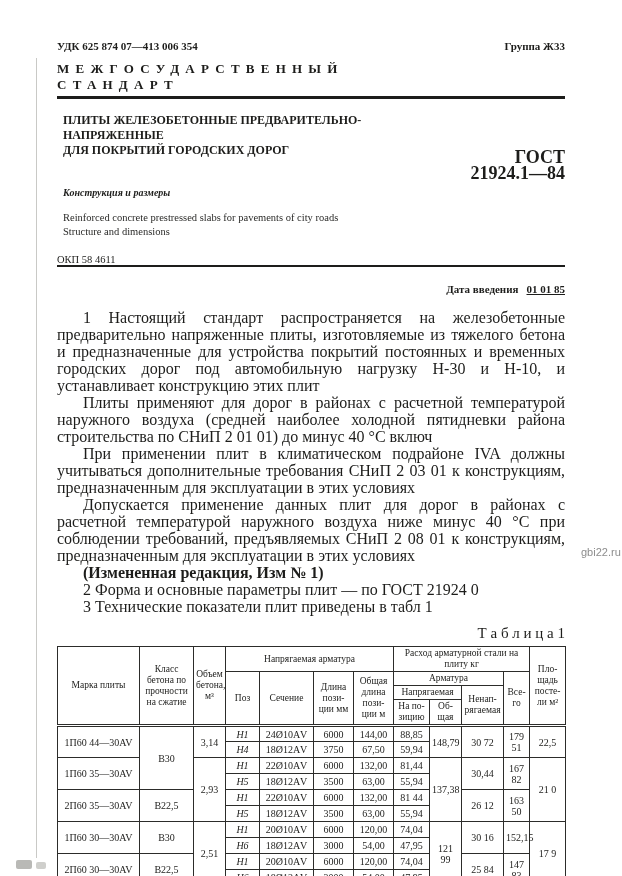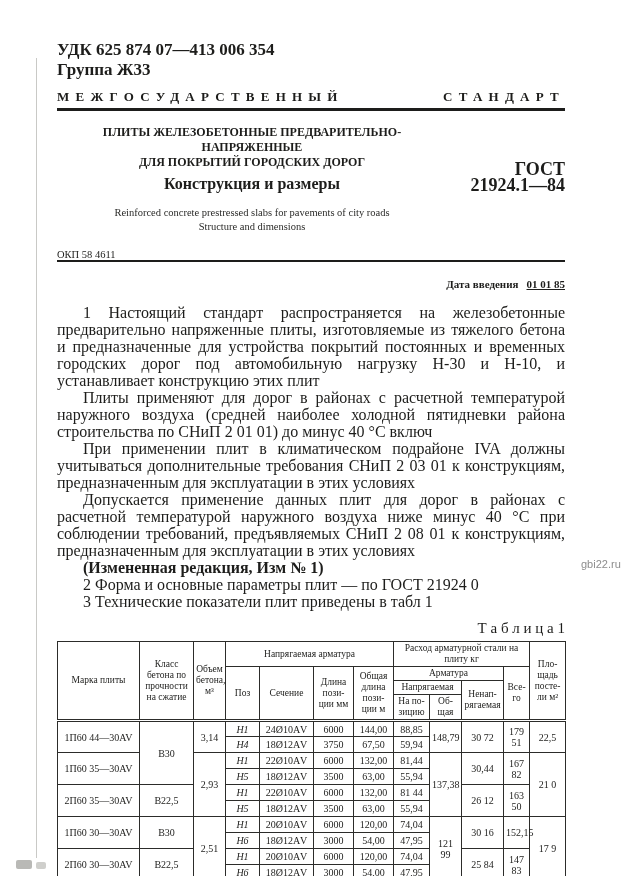--- a/index.html
+++ b/index.html
@@ -3,30 +3,30 @@
 <meta charset="utf-8">
 <style>
   * { margin:0; padding:0; box-sizing:border-box; }
   html,body { background:#ffffff; }
   .page {
     position:relative; width:622px; height:876px; background:#fff;
     font-family:"Liberation Serif", serif; color:#1d1d1b; overflow:hidden;
   }
   .content { position:absolute; left:57px; top:40px; width:508px; }
 
-  .udk-row { display:flex; justify-content:space-between; font-size:17px; font-weight:bold;flex-direction:column; }
-  .banner { display:flex; justify-content:space-between; margin-top:9px; font-size:13px; font-weight:bold; }
+  .udk-row { display:flex; justify-content:space-between; font-size:11px; font-weight:bold; }
+  .banner { display:flex; justify-content:space-between; margin-top:9px; font-size:13px; font-weight:bold;flex-direction:column; }
   .banner span { letter-spacing:0.48em; white-space:nowrap; }
   .rule-thick { border-top:3px solid #1d1d1b; margin-top:3px; }
   .rule-med { border-top:2.5px solid #1d1d1b; }
 
   .title-block { display:flex; margin-top:14px; }
-  .title-left { flex:1; text-align:center; padding:0 6px; }
+  .title-left { flex:1; text-align:left; padding:0 6px; }
   .doc-title { font-size:12px; font-weight:bold; line-height:15px; }
-  .doc-subtitle { font-size:16px; font-weight:bold; margin-top:5px; }
+  .doc-subtitle { font-size:10px; font-weight:bold; margin-top:29px;font-style:italic; }
   .doc-title-en { font-size:10.5px; margin-top:13px; line-height:13.5px; color:#2a2a28; }
   .gost-block { width:118px; text-align:right; font-weight:bold; font-size:18px; line-height:16px; padding-top:36px; }
 
   .okp { font-size:10.5px; margin-top:16px; }
   .date-row { text-align:right; font-size:11px; font-weight:bold; margin-top:16px; }
   .date-row .dval { text-decoration:underline; margin-left:8px; }
 
   .body-text { margin-top:14px; }
   .body-text p { font-size:16px; line-height:17px; text-align:justify; text-indent:26px; }
   .body-text p.bold { font-weight:bold; }
@@ -42,21 +42,21 @@
   table.spec td { font-size:10px; height:16px; }
   table.spec th.dbl { border-bottom:3px double #2c2c2a; }
   td.marka { text-align:left; padding-left:4px; font-size:10px; }
   td.poz { font-style:italic; }
   tr.stub td { border-bottom:none; height:12px; }
 
   .foot-rule { margin-top:0px; height:3px; border-top:1.5px solid #1d1d1b; border-bottom:1px solid #1d1d1b; }
   .footer-row { display:flex; justify-content:space-between; font-size:11px; font-weight:bold; margin-top:5px; }
   .page-num { text-align:center; font-size:11px; margin-top:16px; }
 
-  .watermark { position:absolute; left:581px; top:558px; font-family:"Liberation Sans", sans-serif; font-size:11px; color:#8d8d8d; }
+  .watermark { position:absolute; left:581px; top:546px; font-family:"Liberation Sans", sans-serif; font-size:11px; color:#8d8d8d; }
   .scan-line { position:absolute; left:36px; top:58px; width:1px; height:800px; background:#c9c9c6; }
   .smudge1 { position:absolute; left:16px; top:860px; width:16px; height:9px; background:#b9b9b6; border-radius:2px; }
   .smudge2 { position:absolute; left:36px; top:862px; width:10px; height:7px; background:#cfcfcc; border-radius:2px; }
 </style>
 </head>
 <body>
 
 <div class="page">
   <div class="scan-line"></div>
   <div class="smudge1"></div>

